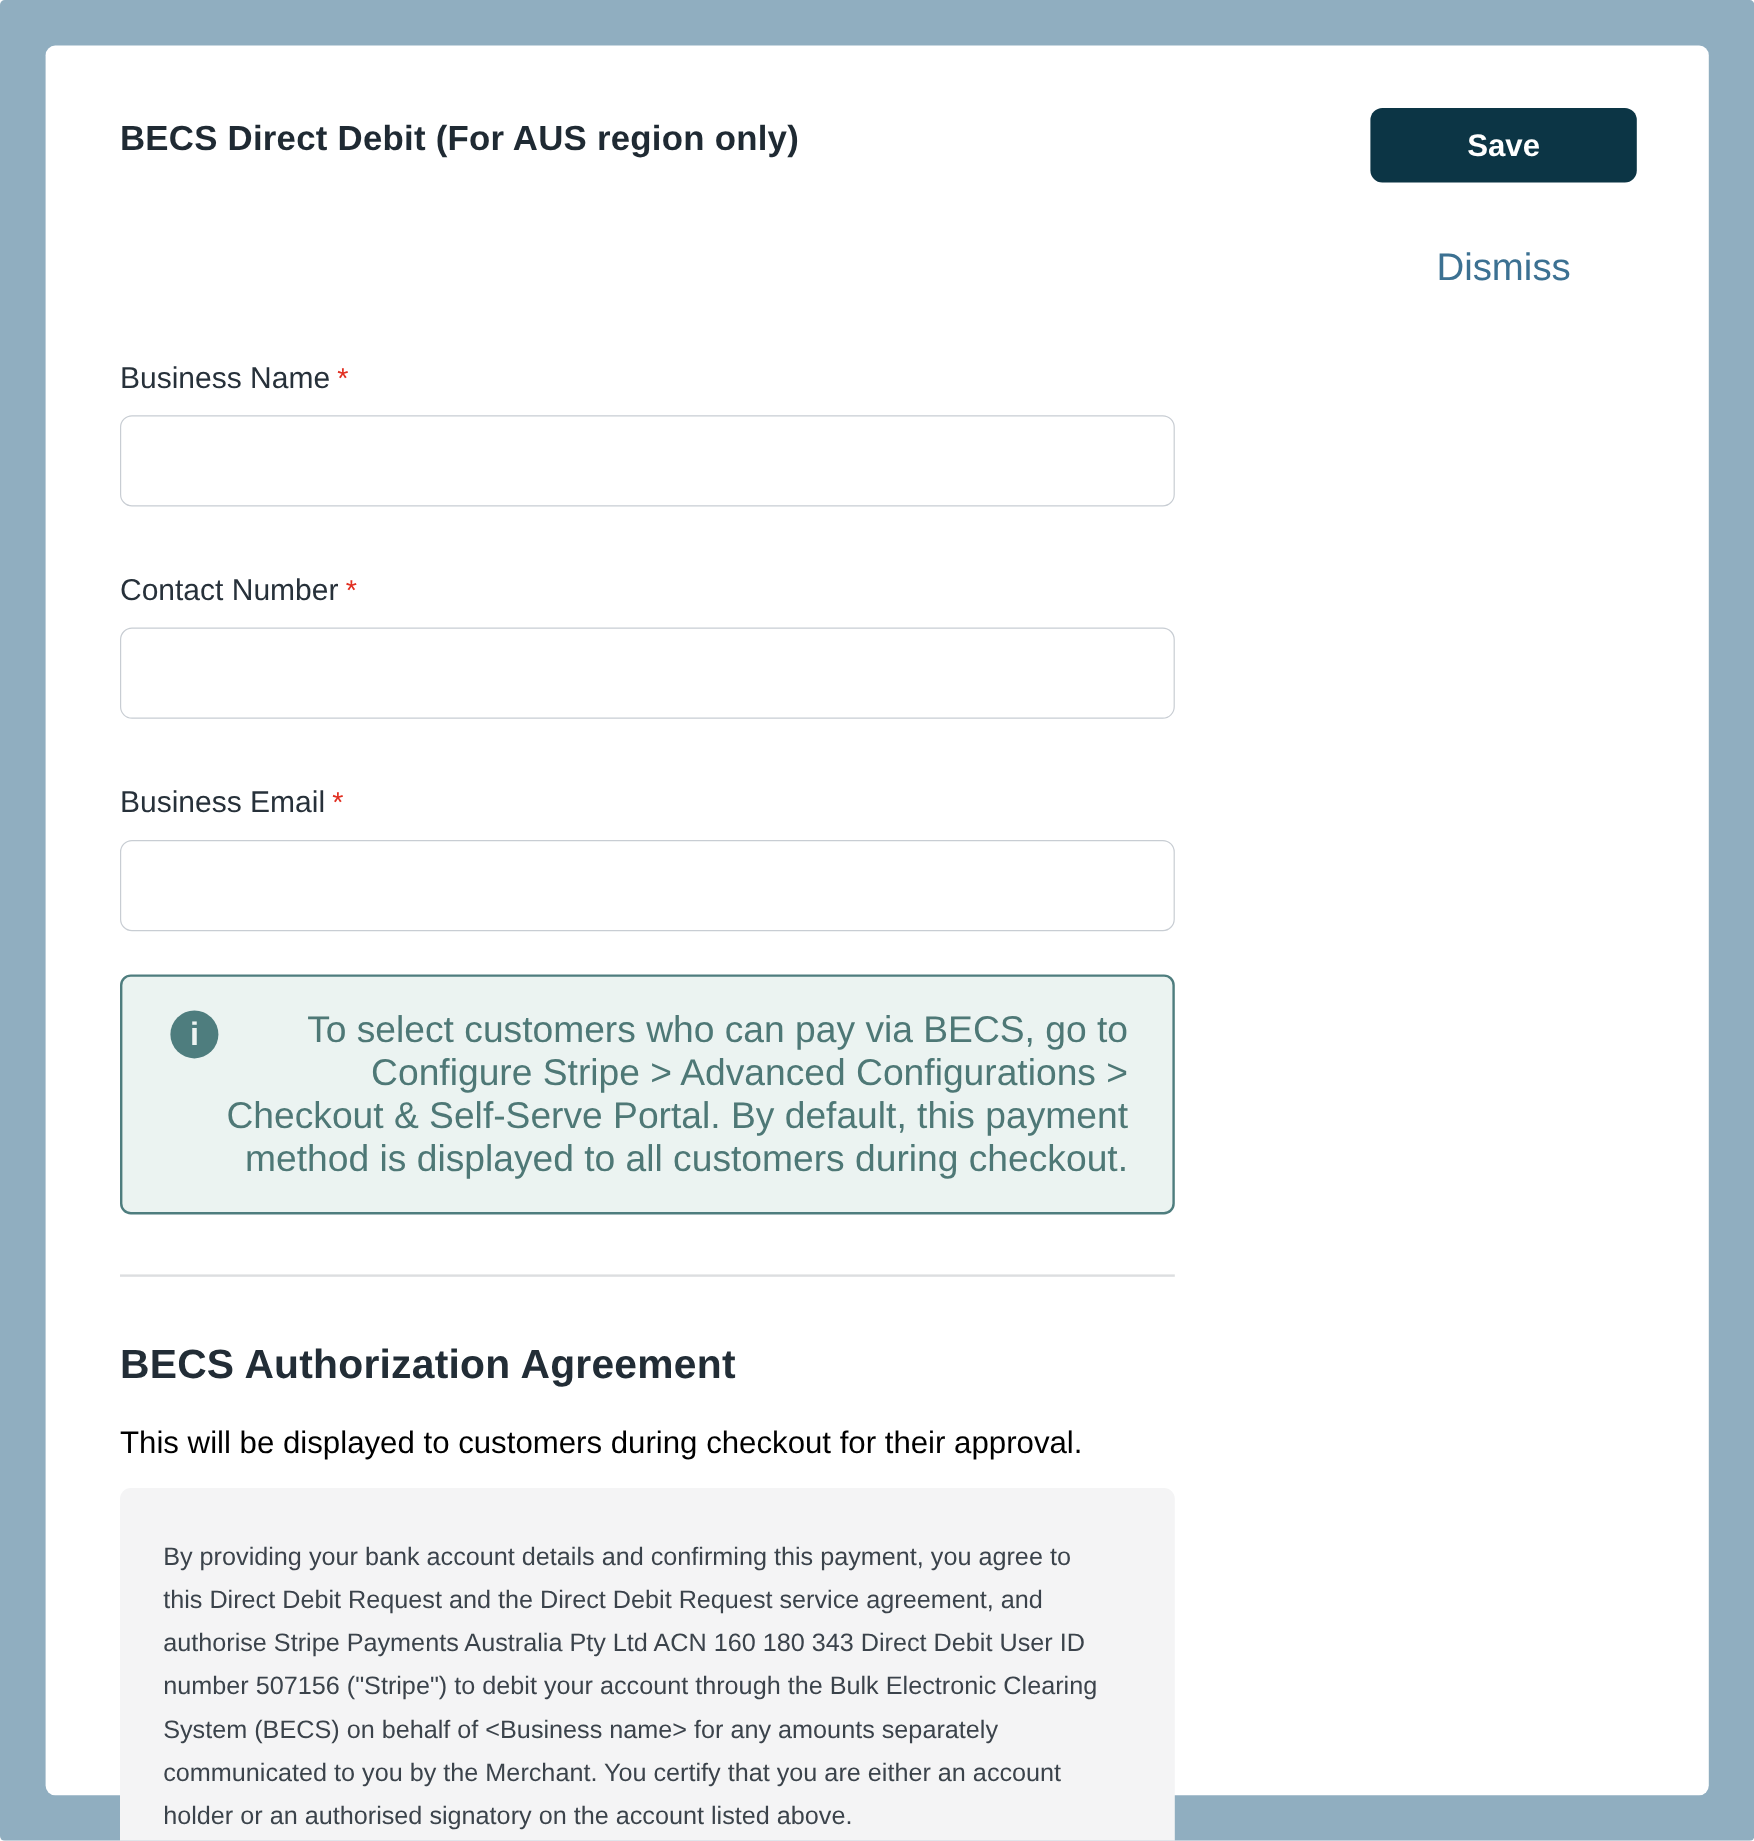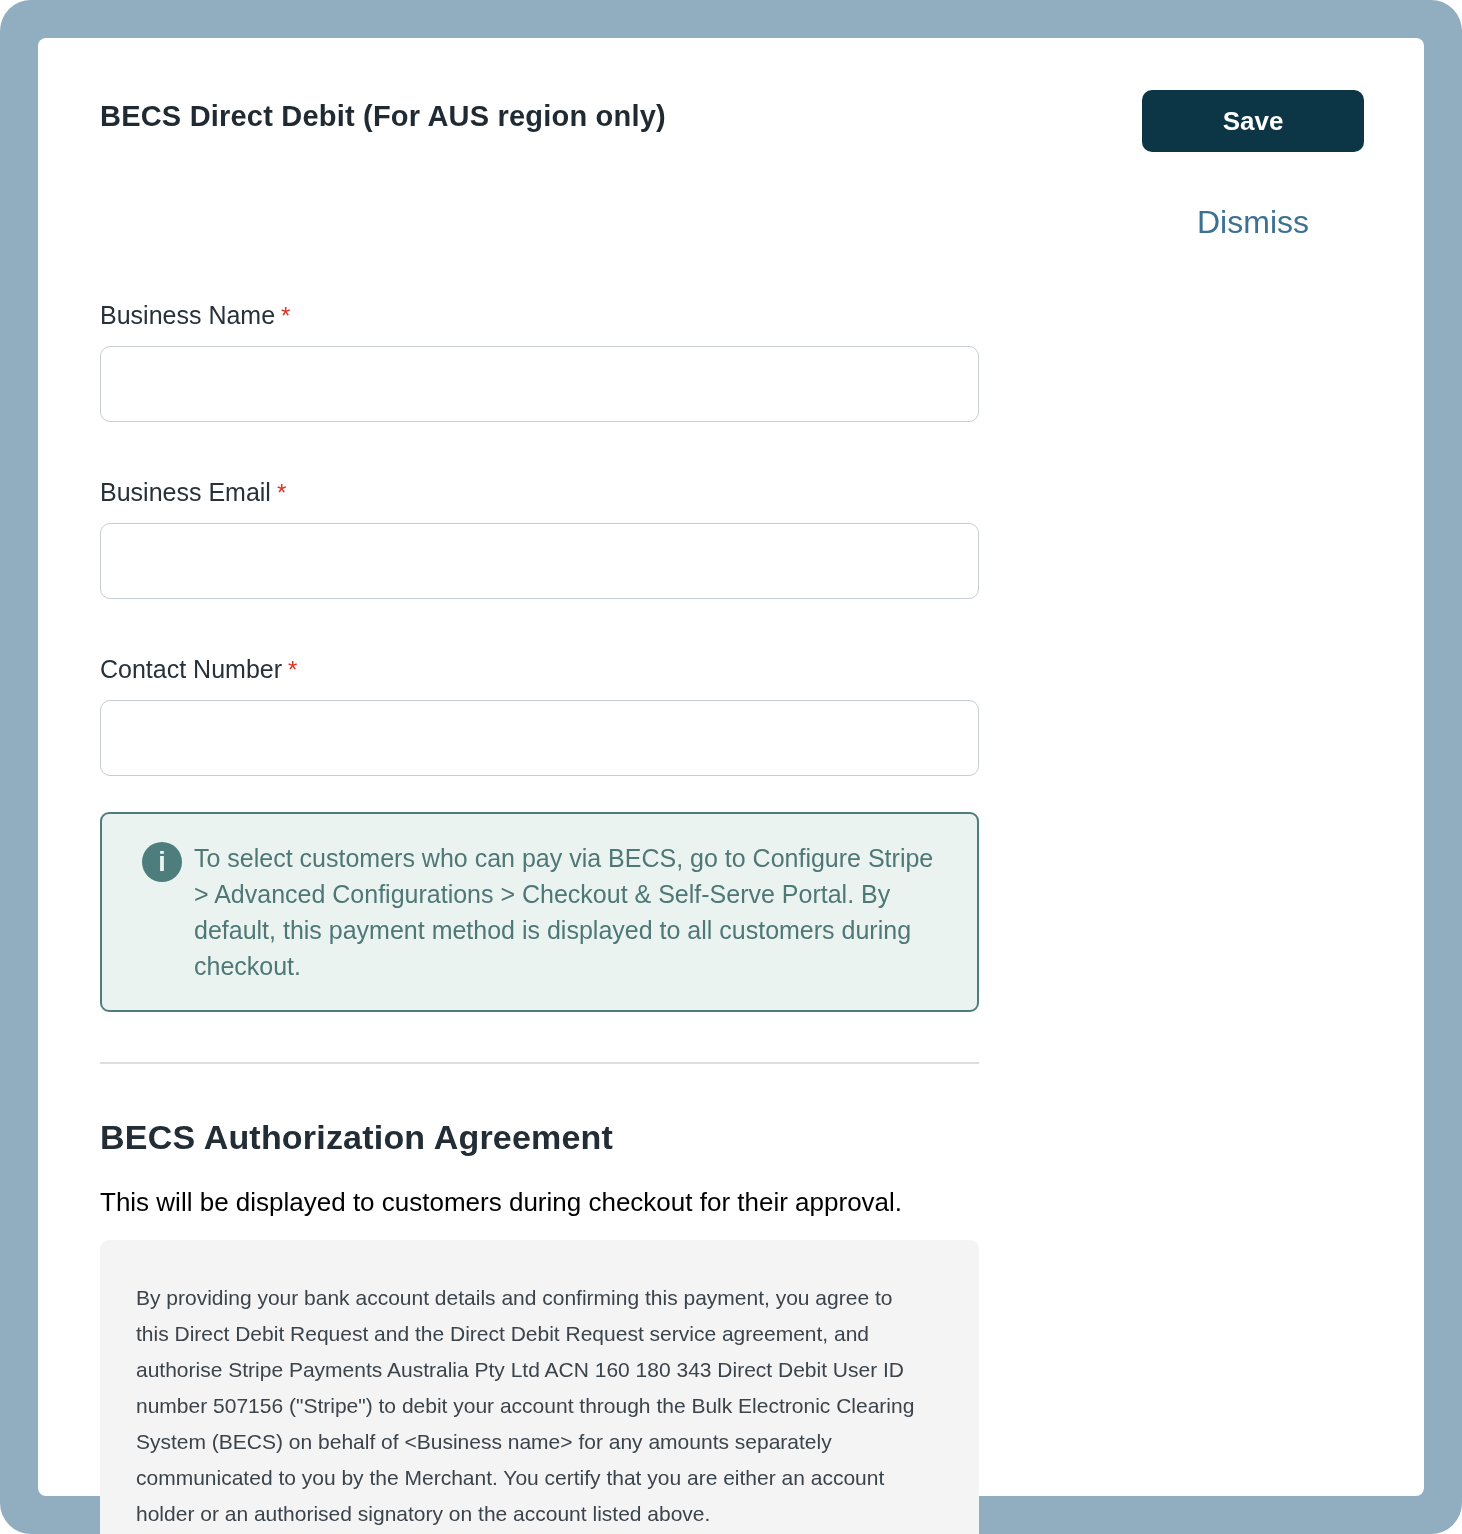--- a/index.html
+++ b/index.html
@@ -5,21 +5,21 @@
   * { margin: 0; padding: 0; box-sizing: border-box; }
   html, body { background: #ffffff; }
   body {
     font-family: "Liberation Sans", sans-serif;
     width: 1462px;
   }
   .screen {
     width: 1462px;
     height: 1534px;
     background: #90aec0;
-    border-radius: 31px;
+    border-radius: 4px;
     position: relative;
     overflow: hidden;
   }
   .card {
     position: absolute;
     left: 38px;
     top: 38px;
     width: 1386px;
     height: 1458px;
     background: #ffffff;
@@ -108,25 +108,25 @@
     border-radius: 50%;
     background: #4e7d7e;
     color: #eef4f2;
     font-size: 27px;
     font-weight: bold;
     line-height: 40px;
     text-align: center;
     margin-top: 2px;
   }
   .info-text {
-    margin-left: 12px;
-    font-size: 25px;
+    font-size: 31px;
     line-height: 36px;
     color: #4e7876;
     max-width: 758px;
+    text-align: right;
   }
   .divider {
     border: none;
     border-top: 2px solid #dcdee0;
     width: 879px;
     margin-top: 50px;
   }
   .section-heading {
     margin-top: 54px;
     font-size: 34px;
@@ -168,26 +168,26 @@
     </div>
 
     <div class="form-col">
 
       <div class="field first-field">
         <label class="field-label"><span>Business Name</span><span class="req">*</span></label>
         <input type="text" class="text-input" value="" style="">
       </div>
 
       <div class="field">
+        <label class="field-label"><span>Contact Number</span><span class="req">*</span></label>
+        <input type="text" class="text-input" value="" style="">
+      </div>
+
+      <div class="field">
         <label class="field-label"><span>Business Email</span><span class="req">*</span></label>
-        <input type="text" class="text-input" value="" style="">
-      </div>
-
-      <div class="field">
-        <label class="field-label"><span>Contact Number</span><span class="req">*</span></label>
         <input type="text" class="text-input" value="" style="">
       </div>
 
       <div class="info-note">
         <span class="info-icon">i</span>
         <p class="info-text">To select customers who can pay via BECS, go to Configure Stripe &gt; Advanced Configurations &gt; Checkout &amp; Self-Serve Portal. By default, this payment method is displayed to all customers during checkout.</p>
       </div>
 
       <hr class="divider">
 

